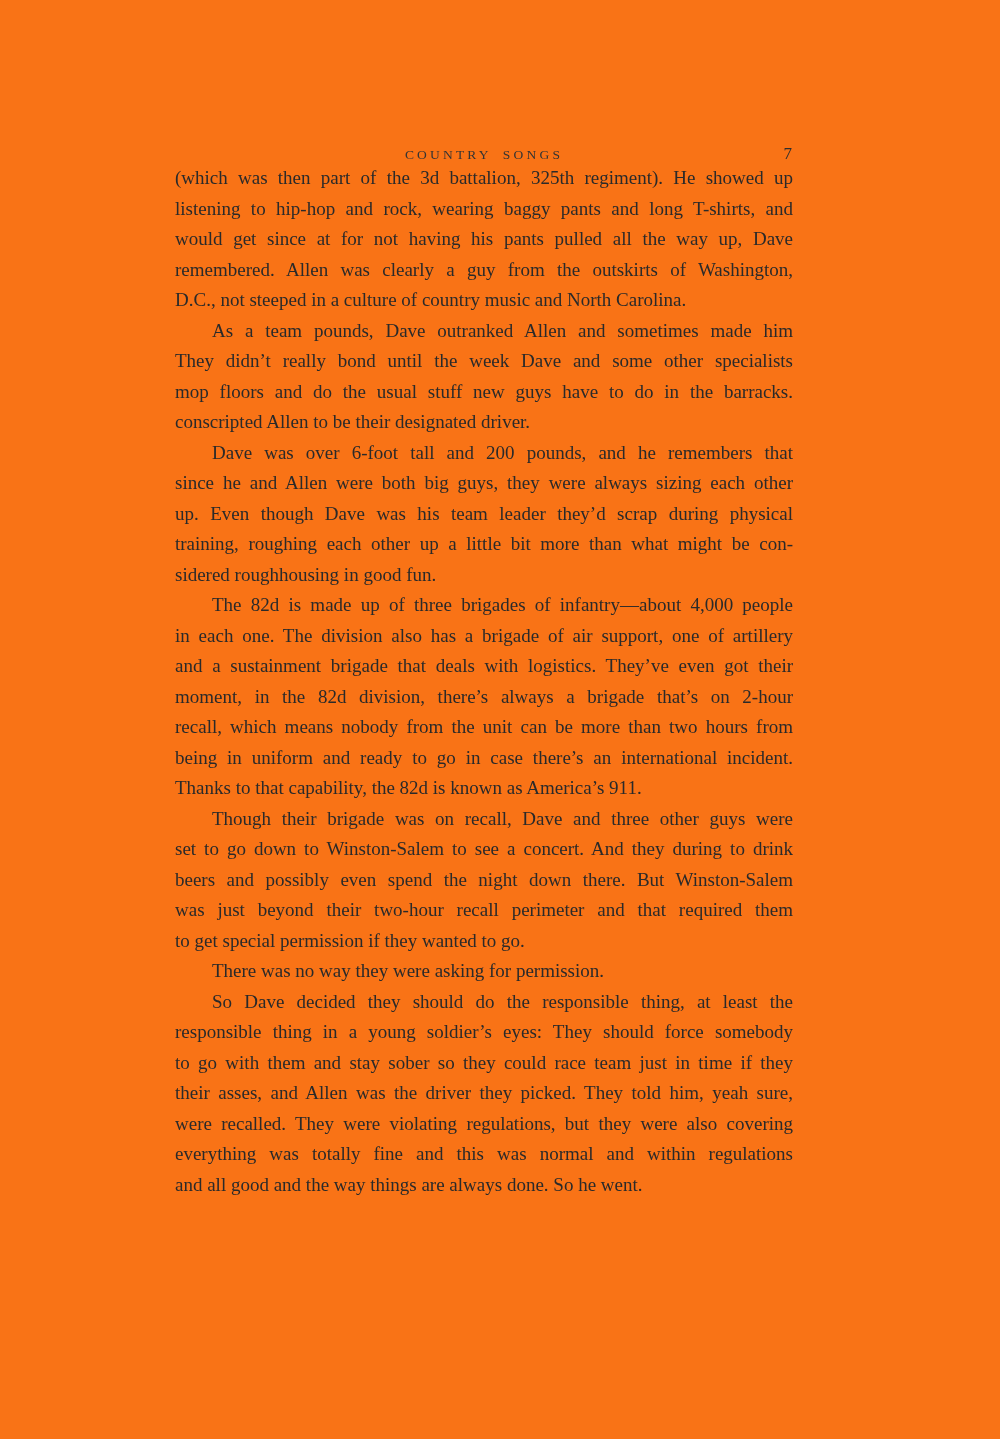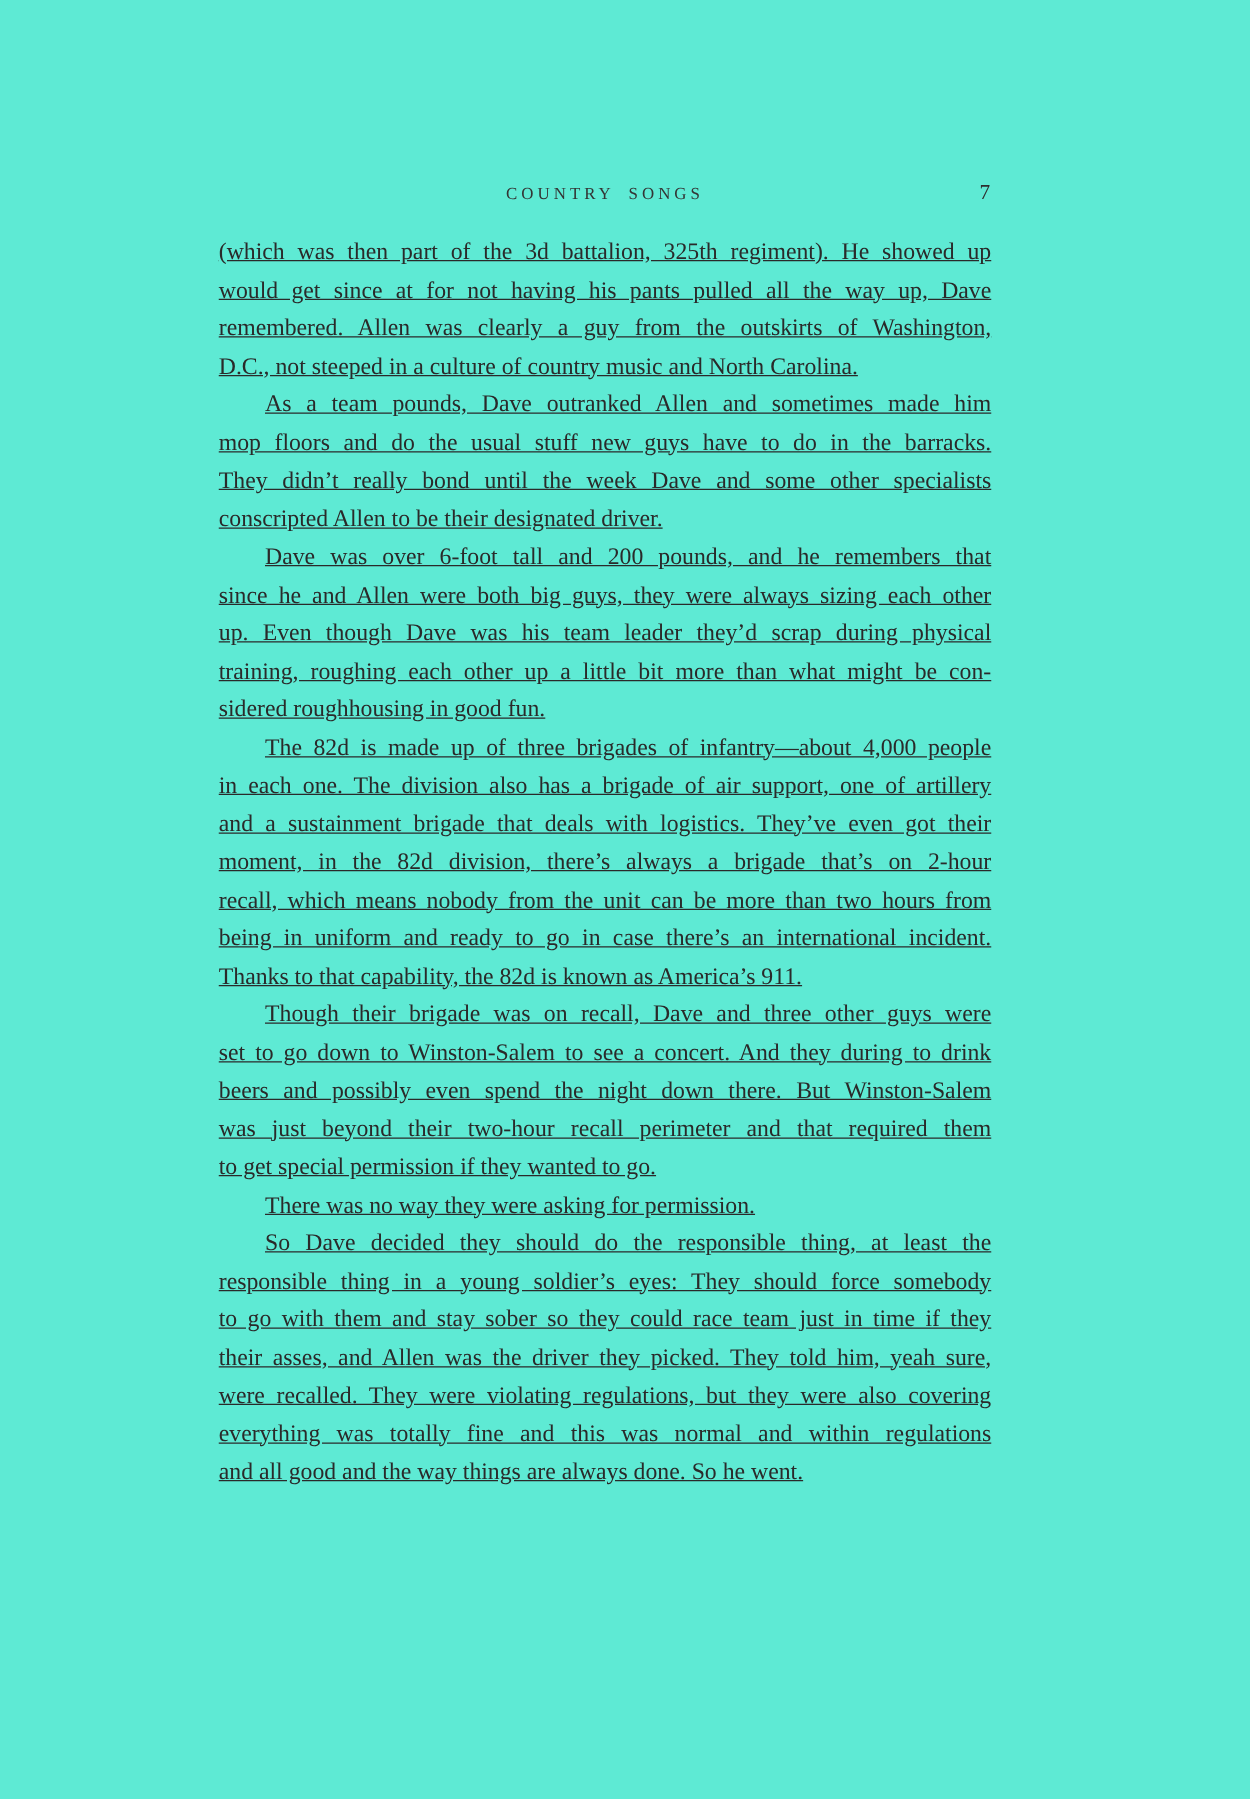--- a/index.html
+++ b/index.html
@@ -4,21 +4,21 @@
 <style>
   html, body {
     margin: 0;
     padding: 0;
     background: #ffffff;
   }
   .page {
     position: relative;
     width: 1000px;
     height: 1439px;
-    background: #5eead4;
+    background: #f97316;
     font-family: "Liberation Serif", serif;
     color: #2a2a2a;
     overflow: hidden;
   }
   .text-block {
     position: absolute;
     left: 175px;
     top: 146px;
     width: 618px;
   }
@@ -37,22 +37,20 @@
   }
   .page-num {
     position: absolute;
     right: 1px;
     top: -1px;
     font-size: 17px;
     color: #2e2e2e;
     line-height: 17px;
   }
   .body-text {
-    margin-top: 24px;
-    text-decoration: underline;
   }
   .line {
     font-size: 19px;
     line-height: 30.5px;
     height: 30.5px;
     text-align: justify;
     text-align-last: justify;
     color: #2a2a2a;
   }
   .line.last {
@@ -67,26 +65,27 @@
 <body>
 
 <div class="page">
   <div class="text-block">
     <div class="running-head">
       <span class="head-title">COUNTRY SONGS</span>
       <span class="page-num">7</span>
     </div>
     <div class="body-text" id="body-text">
         <div class="line">(which was then part of the 3d battalion, 325th regiment). He showed up</div>
+        <div class="line">listening to hip-hop and rock, wearing baggy pants and long T-shirts, and</div>
         <div class="line">would get since at for not having his pants pulled all the way up, Dave</div>
         <div class="line">remembered. Allen was clearly a guy from the outskirts of Washington,</div>
         <div class="line last">D.C., not steeped in a culture of country music and North Carolina.</div>
         <div class="line indented">As a team pounds, Dave outranked Allen and sometimes made him</div>
+        <div class="line">They didn’t really bond until the week Dave and some other specialists</div>
         <div class="line">mop floors and do the usual stuff new guys have to do in the barracks.</div>
-        <div class="line">They didn’t really bond until the week Dave and some other specialists</div>
         <div class="line last">conscripted Allen to be their designated driver.</div>
         <div class="line indented">Dave was over 6-foot tall and 200 pounds, and he remembers that</div>
         <div class="line">since he and Allen were both big guys, they were always sizing each other</div>
         <div class="line">up. Even though Dave was his team leader they’d scrap during physical</div>
         <div class="line">training, roughing each other up a little bit more than what might be con-</div>
         <div class="line last">sidered roughhousing in good fun.</div>
         <div class="line indented">The 82d is made up of three brigades of infantry—about 4,000 people</div>
         <div class="line">in each one. The division also has a brigade of air support, one of artillery</div>
         <div class="line">and a sustainment brigade that deals with logistics. They’ve even got their</div>
         <div class="line">moment, in the 82d division, there’s always a brigade that’s on 2-hour</div>

